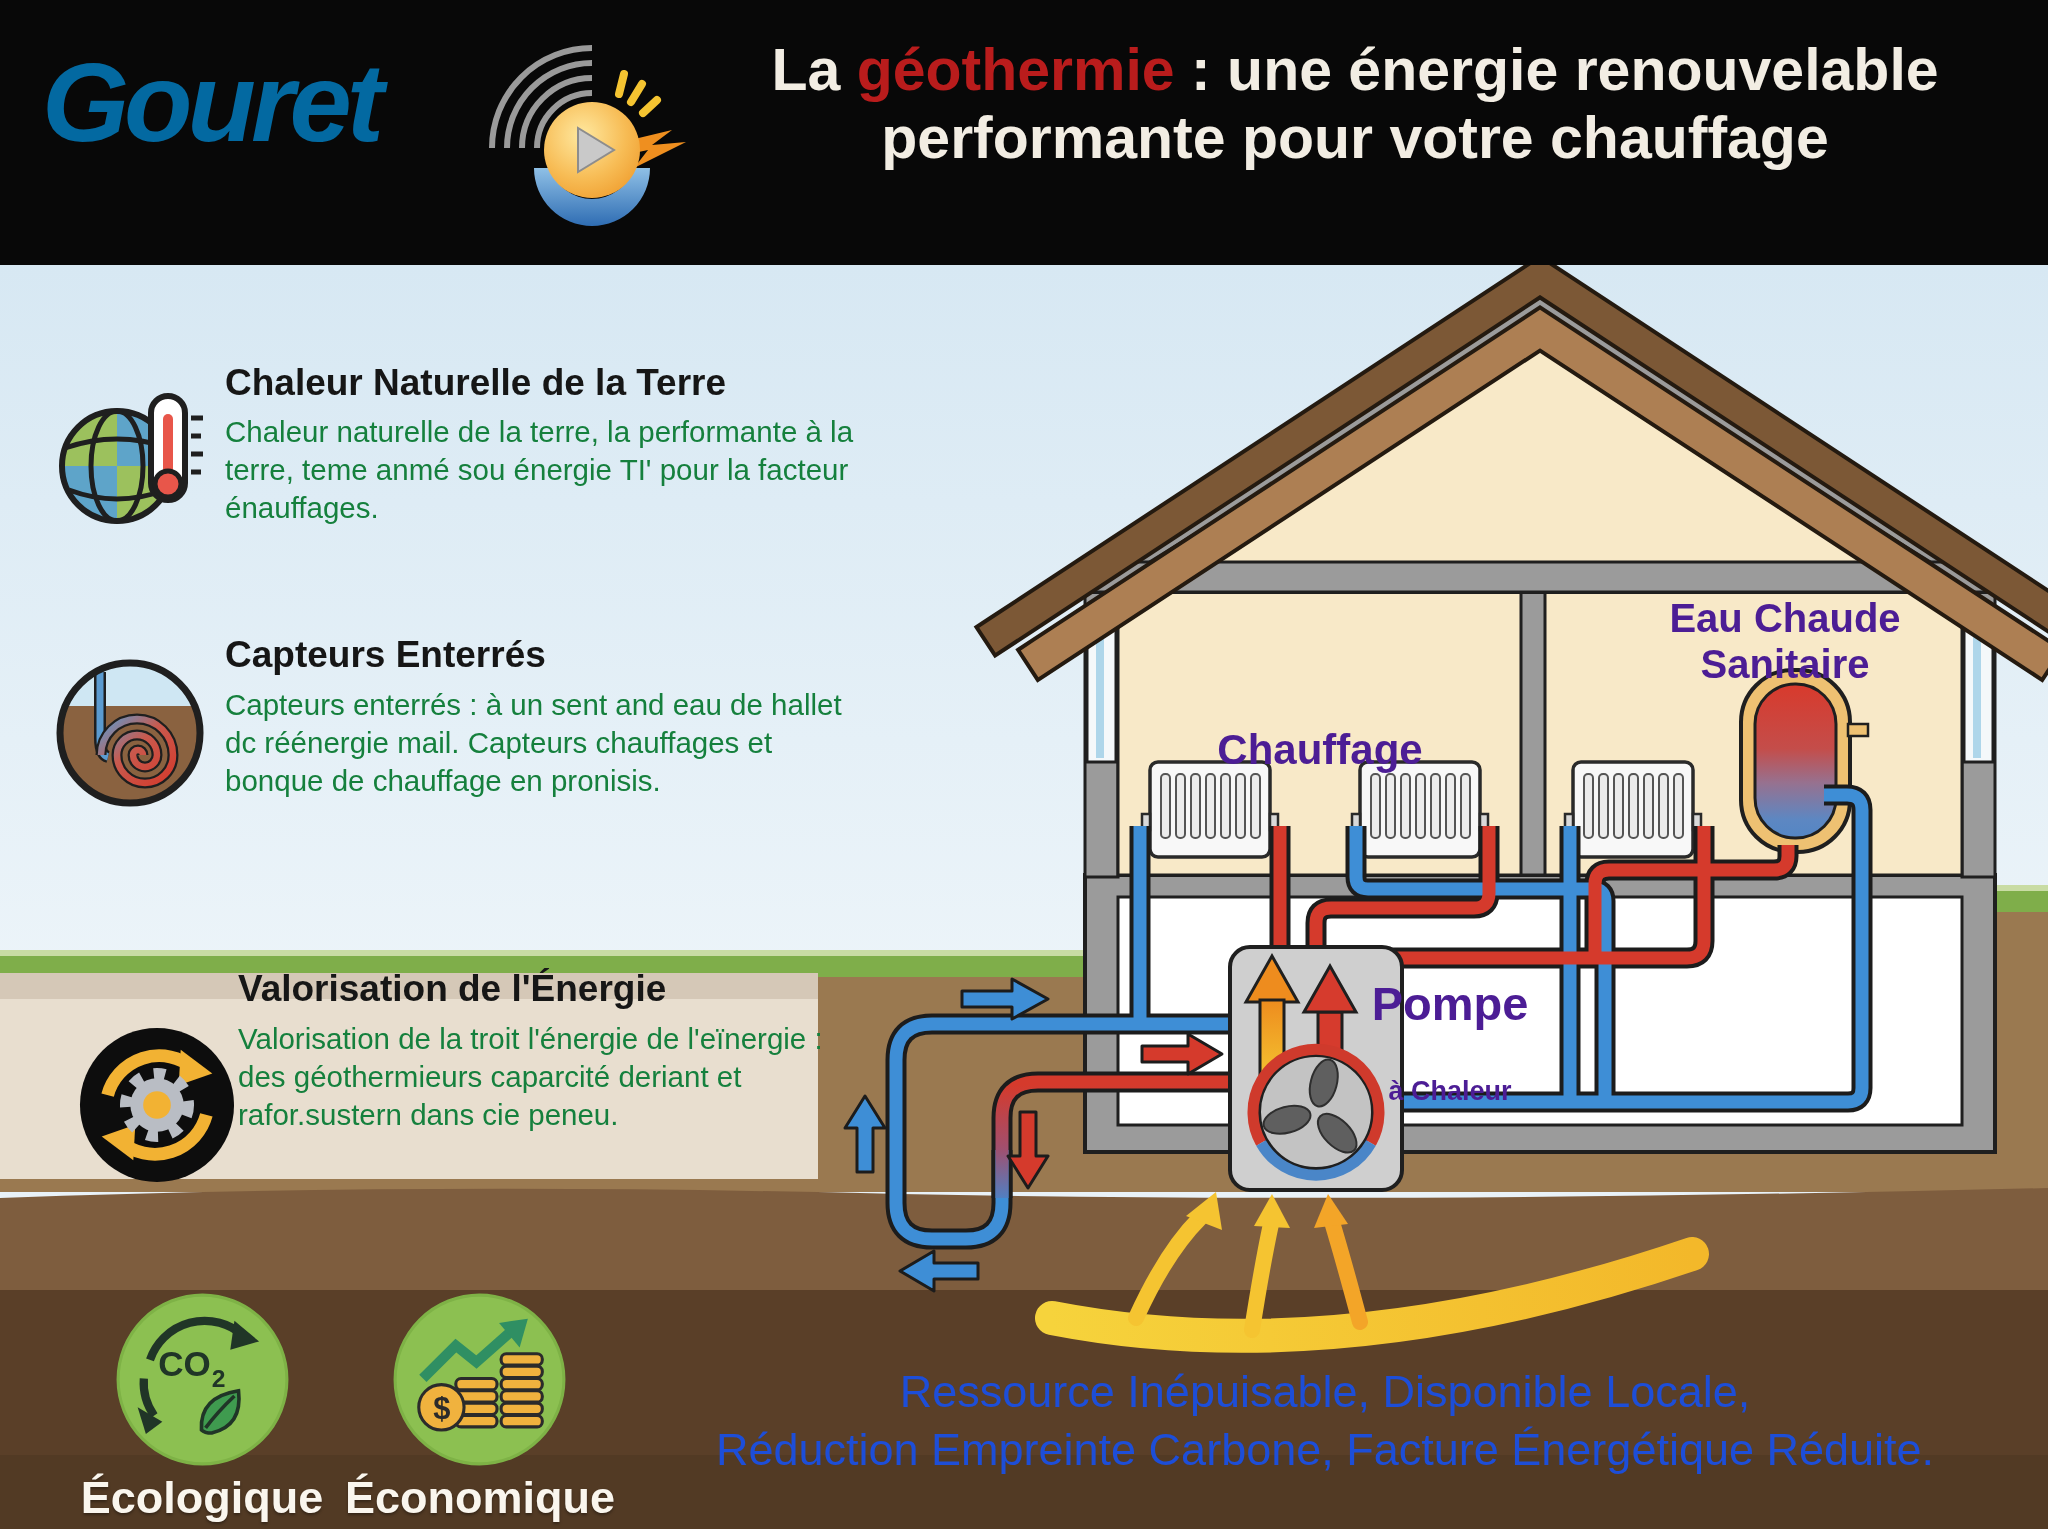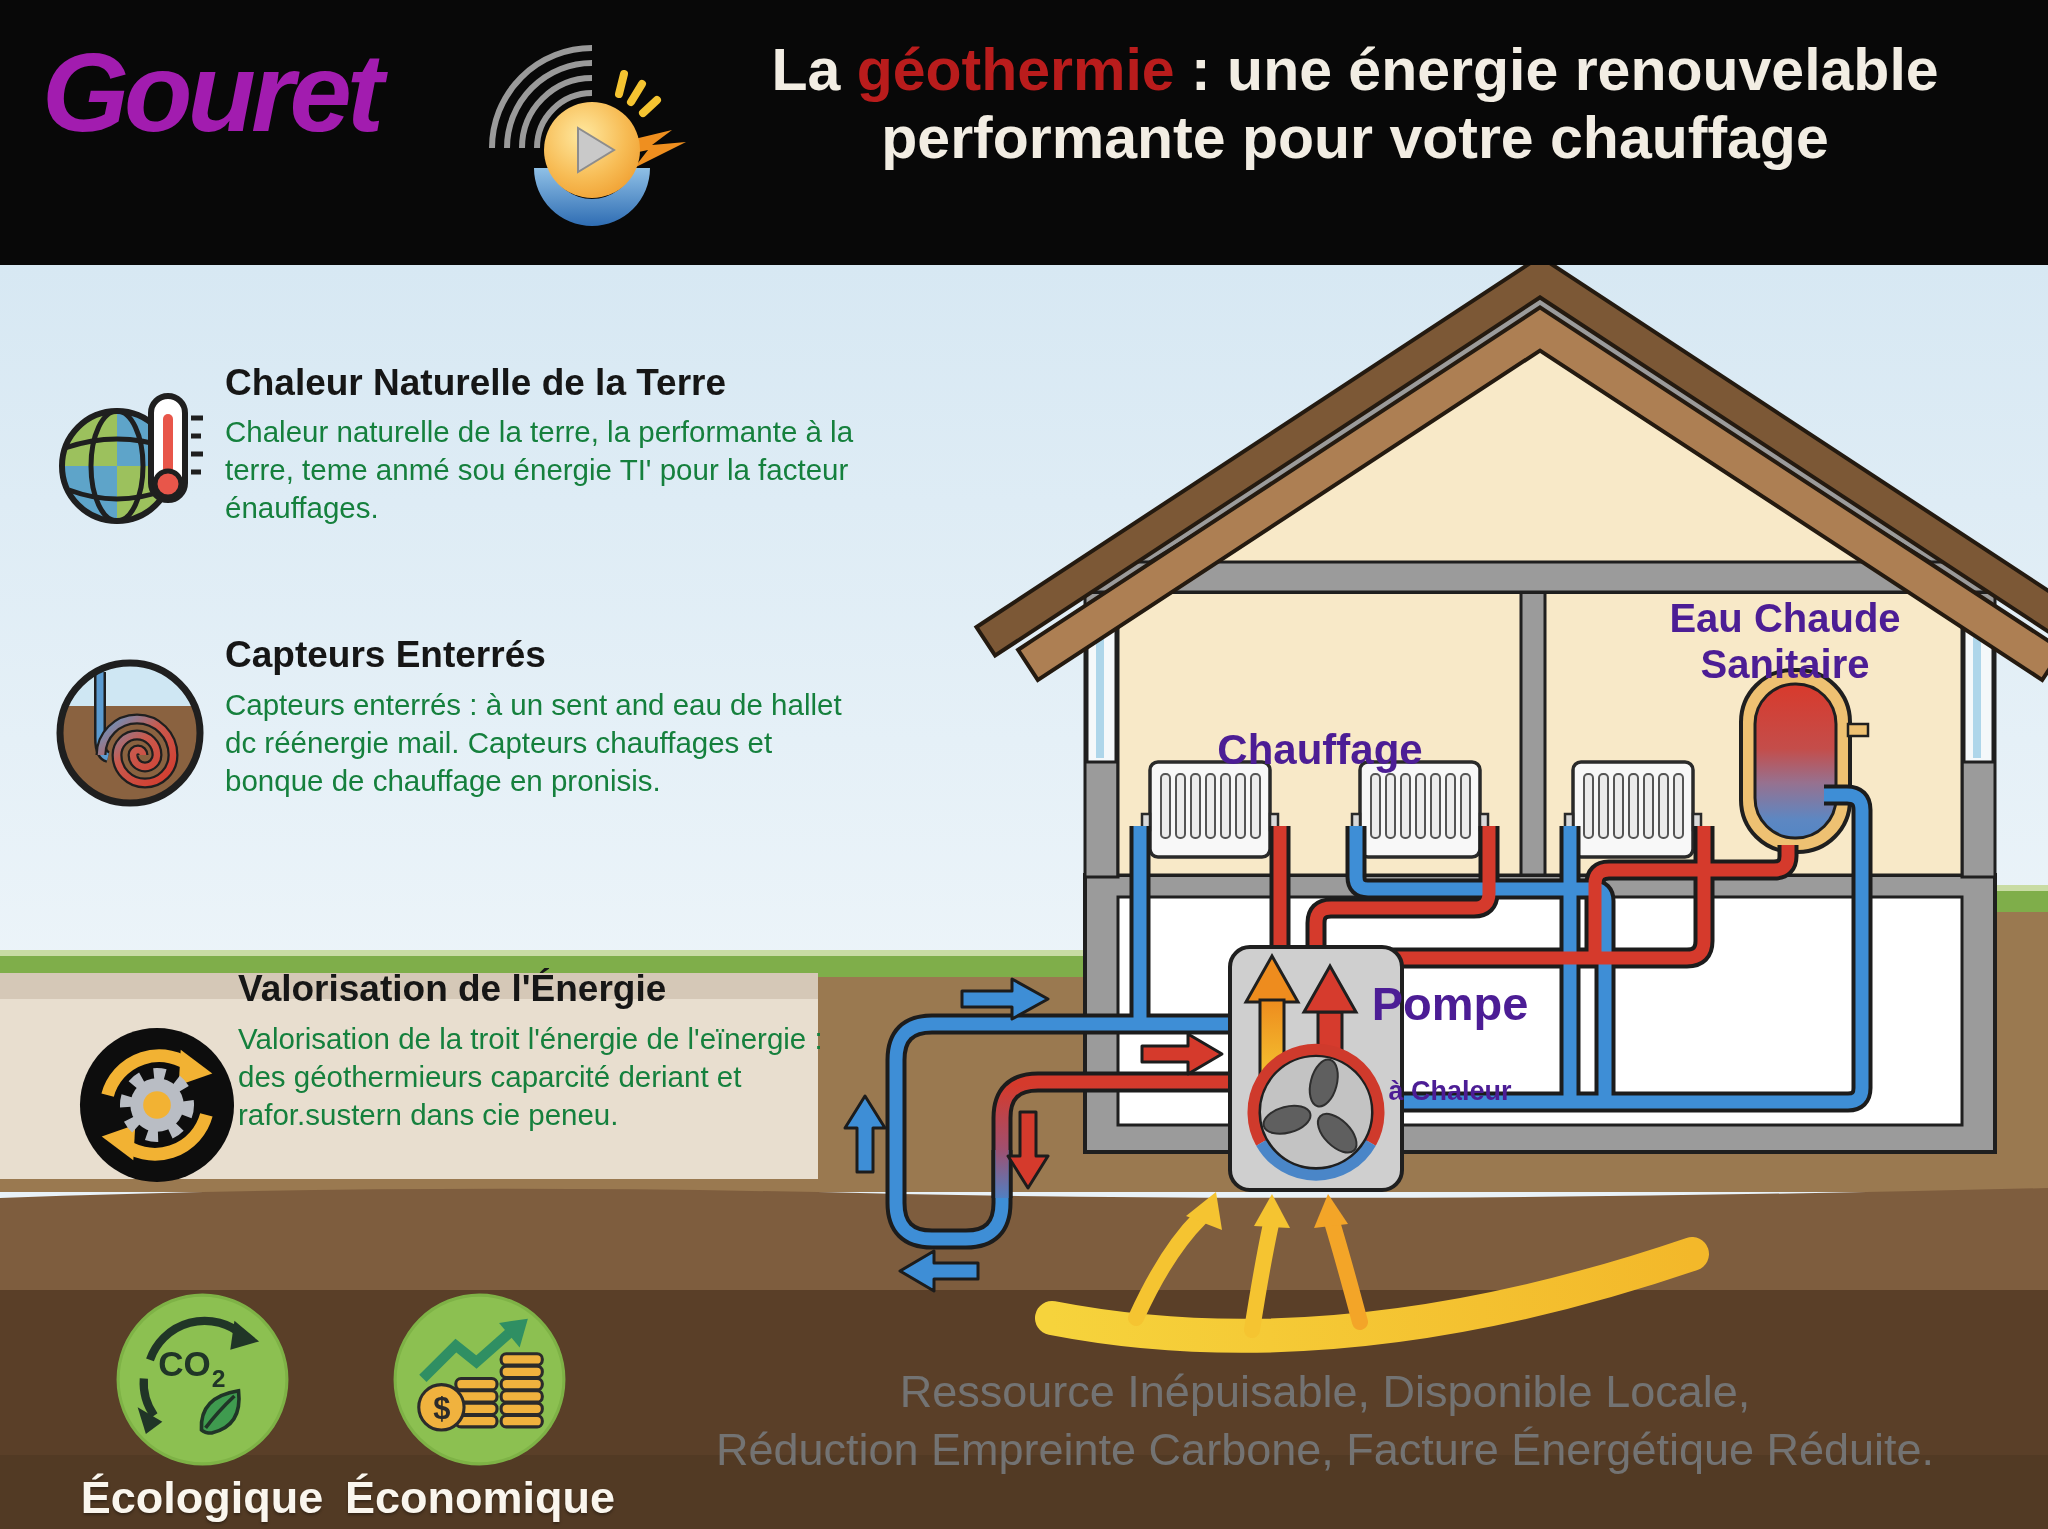--- a/index.html
+++ b/index.html
@@ -1,36 +1,36 @@
 <!DOCTYPE html>
 <html><head>
 <meta charset="utf-8">
 <style>
   html,body{margin:0;padding:0;background:#fff;}
   #page{position:relative;width:2048px;height:1529px;overflow:hidden;
         font-family:"Liberation Sans",sans-serif;background:#e9f2f8;}
   .abs{position:absolute;}
   
   #header{left:0;top:0;width:2048px;height:265px;background:#080808;}
-  #logo-text{left:42px;top:28px;font-size:112px;font-weight:bold;font-style:italic;
-             color:#a21caf;letter-spacing:-5px;text-align:right;}
+  #logo-text{left:42px;top:38px;font-size:112px;font-weight:bold;font-style:italic;
+             color:#0369a1;letter-spacing:-5px;text-align:right;}
   #title{left:690px;top:36px;width:1330px;text-align:center;color:#f2ede3;
          font-size:59px;font-weight:bold;line-height:68px;}
   #title .accent{color:#b91c1c;}
   
   .sec-title{font-size:37px;font-weight:bold;color:#161616;}
   .sec-body{font-size:29.5px;line-height:38px;color:#15803d;}
   #s3-panel{left:0;top:973px;width:818px;height:206px;
             background:linear-gradient(180deg,#d5c8b7 0 26px,#e8decf 26px);}
   
   .dlabel{font-weight:bold;color:#4c1d95;text-align:center;}
   
   .badge-label{font-size:45px;font-weight:bold;color:#faf6ee;text-align:center;
                text-shadow:0 2px 3px rgba(0,0,0,.35);}
-  .tagline{width:1250px;text-align:center;font-size:45px;color:#737373;}
+  .tagline{width:1250px;text-align:center;font-size:45px;color:#1d4ed8;}
 </style>
 </head>
 <body>
 
 <div id="page">
 
   <svg class="abs" style="left:0;top:0" width="2048" height="1529" viewBox="0 0 2048 1529">
     <defs>
       <linearGradient id="gSky" x1="0" y1="0" x2="0" y2="1">
         <stop offset="0" stop-color="#d7e8f3"></stop>

